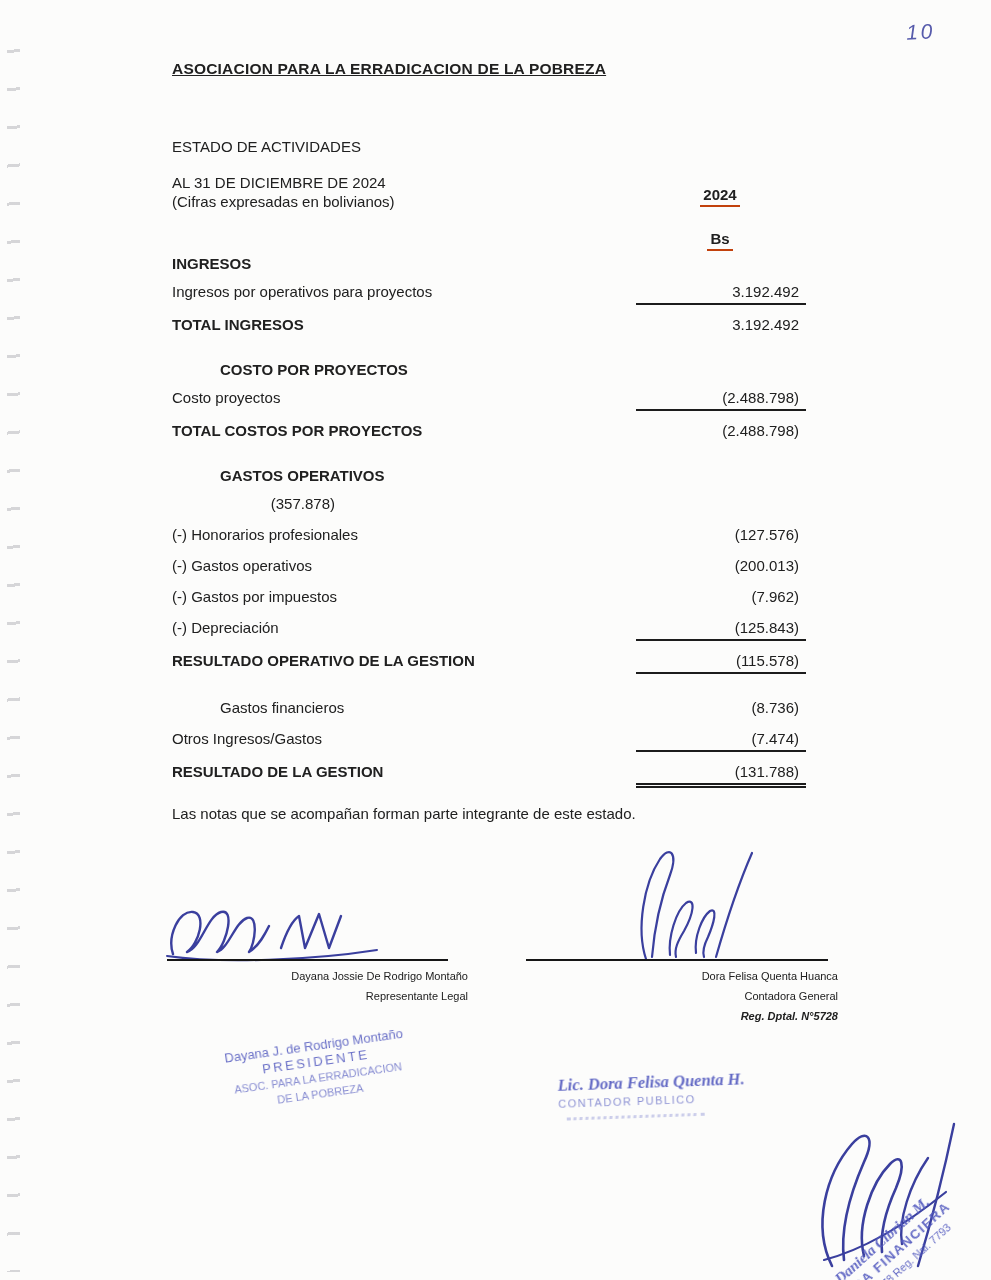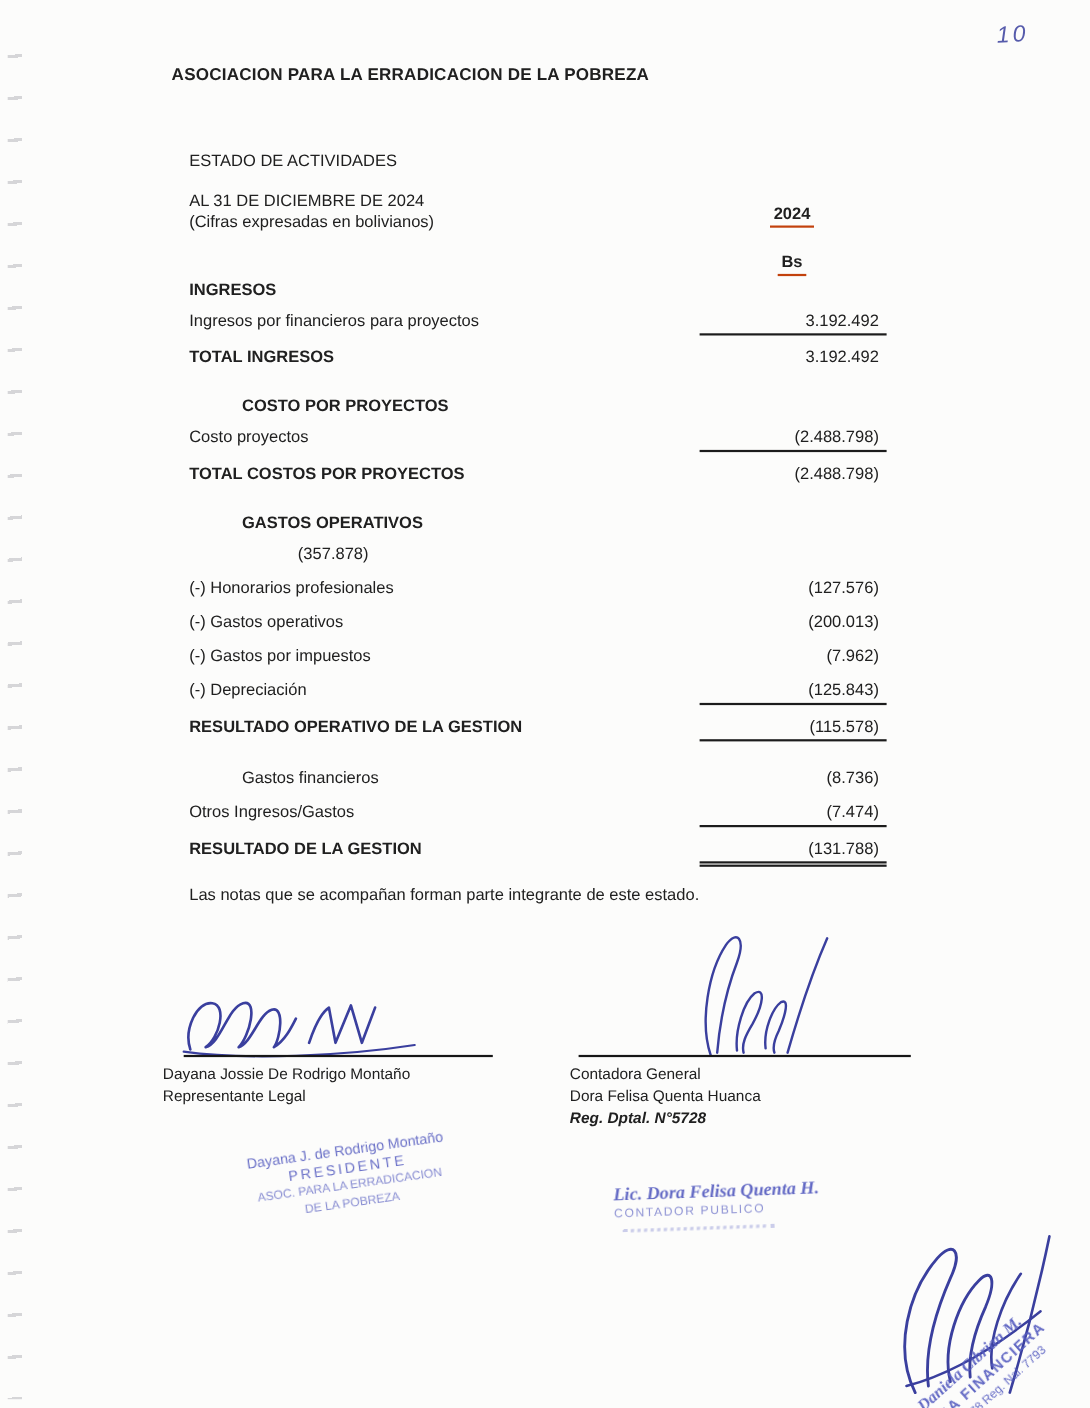--- a/index.html
+++ b/index.html
@@ -23,22 +23,22 @@
   }
   .pagenum{
     position:absolute;left:906px;top:20px;
     color:var(--ink,#3a3f9e);
     font-size:21px;letter-spacing:3px;
     font-style:italic;
     transform:rotate(-3deg);
     opacity:.85;
   }
   .org{
-    position:absolute;left:156px;top:60px;
-    font-weight:700;font-size:15.5px;letter-spacing:.2px;
+    position:absolute;left:172px;top:60px;
+    font-weight:700;font-size:15.5px;letter-spacing:.2px;text-decoration:underline;
   }
   .subhead{position:absolute;left:172px;top:121px;font-size:15px;line-height:19.5px;}
   .subhead .b{font-weight:400;margin-top:16px;}
   .colhead{position:absolute;left:632px;width:176px;text-align:center;font-weight:700;font-size:15px;}
   .colhead.year{top:186px;}
   .colhead.bs{top:230px;}
   .colhead span{display:inline-block;border-bottom:2px solid #c2410c;padding:0 3px 2px;text-align:center;}
 
   .rows{position:absolute;left:172px;top:255px;width:634px;font-size:15px;}
   .row{display:flex;line-height:17px;margin-bottom:11px;}
@@ -51,21 +51,21 @@
   .row.dbl .val{border-bottom:2px solid #1c1c1c;position:relative;}
   .row.dbl .val::after{
     content:"";position:absolute;left:0;right:0;bottom:-5px;height:2px;background:#1c1c1c;
   }
 
   .footnote{position:absolute;left:172px;top:805px;font-size:15px;}
 
   .sigline{position:absolute;top:959px;border-top:2px solid #161616;}
   .sigline.left{left:167px;width:281px;}
   .sigline.right{left:526px;width:302px;}
-  .sigblock{position:absolute;top:966px;width:320px;text-align:left;font-size:14px;line-height:20px;}
+  .sigblock{position:absolute;top:966px;width:320px;text-align:right;font-size:11px;line-height:20px;}
   .sigblock.left{left:148px;}
   .sigblock.right{left:518px;}
   .sigblock .reg{font-weight:700;font-style:italic;}
 
   svg.sig{position:absolute;overflow:visible;}
   svg.sig path{fill:none;stroke:var(--ink,#3a3f9e);stroke-linecap:round;stroke-linejoin:round;}
   #sig-left{left:163px;top:892px;}
   #sig-right{left:610px;top:845px;}
   #sig-auditor{left:798px;top:1108px;}
 
@@ -116,21 +116,21 @@
 
   <div class="colhead year"><span>2024</span></div>
   <div class="colhead bs"><span>Bs</span></div>
 
   <div class="rows">
     <div class="row b">
       <span class="lbl">INGRESOS</span>
       <span class="val"></span>
     </div>
     <div class="row ul">
-      <span class="lbl">Ingresos por financieros para proyectos</span>
+      <span class="lbl">Ingresos por operativos para proyectos</span>
       <span class="val">3.192.492</span>
     </div>
     <div class="row b">
       <span class="lbl">TOTAL INGRESOS</span>
       <span class="val">3.192.492</span>
     </div>
 
     <div class="row b gap">
       <span class="lbl">COSTO POR PROYECTOS</span>
       <span class="val"></span>
@@ -201,22 +201,22 @@
   </svg>
 
   <div class="sigline left"></div>
   <div class="sigline right"></div>
 
   <div class="sigblock left">
     <div>Dayana Jossie De Rodrigo Montaño</div>
     <div>Representante Legal</div>
   </div>
   <div class="sigblock right">
+    <div>Dora Felisa Quenta Huanca</div>
     <div>Contadora  General</div>
-    <div>Dora Felisa Quenta Huanca</div>
     <div class="reg">Reg. Dptal. N°5728</div>
   </div>
 
   <div class="stamp stamp-president">
     <div class="l1">Dayana J. de Rodrigo Montaño</div>
     <div class="l2">PRESIDENTE</div>
     <div class="l3">ASOC. PARA LA ERRADICACION</div>
     <div class="l4">DE LA POBREZA</div>
   </div>
 

